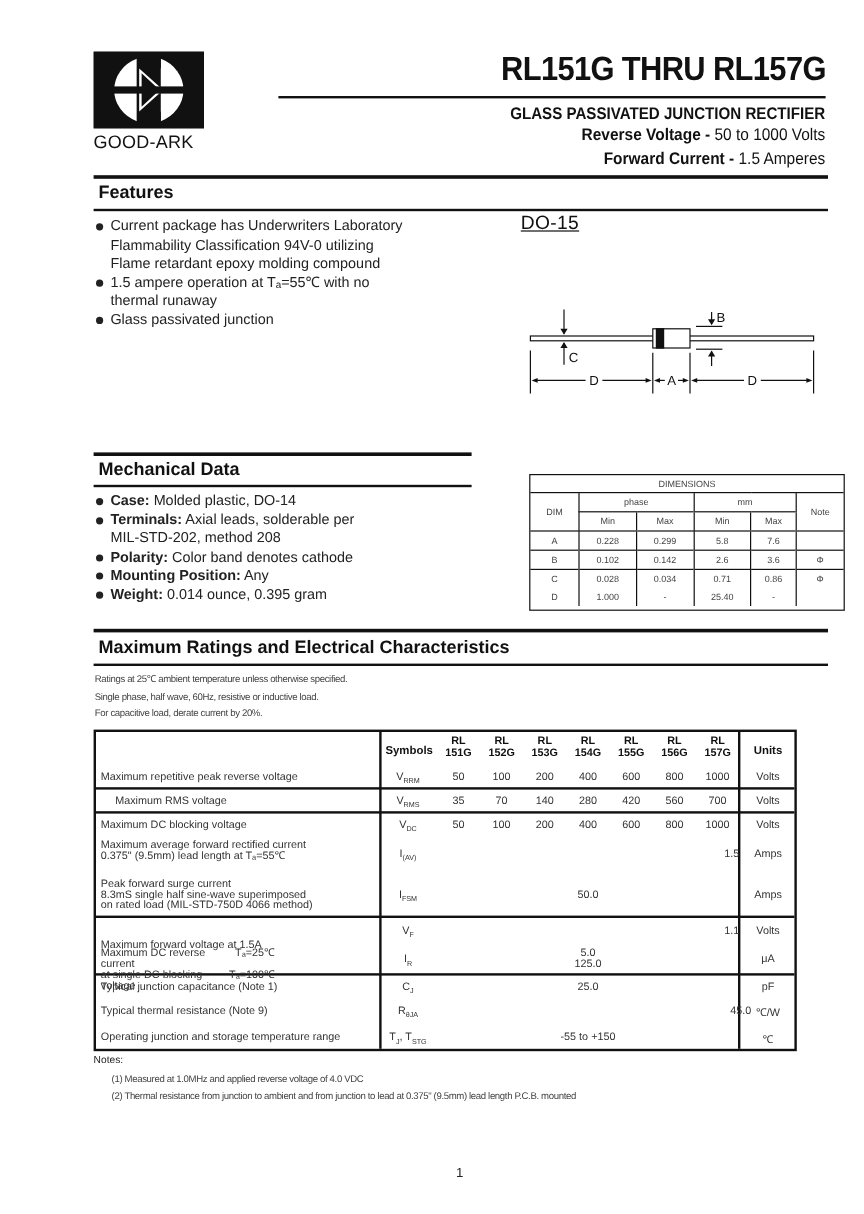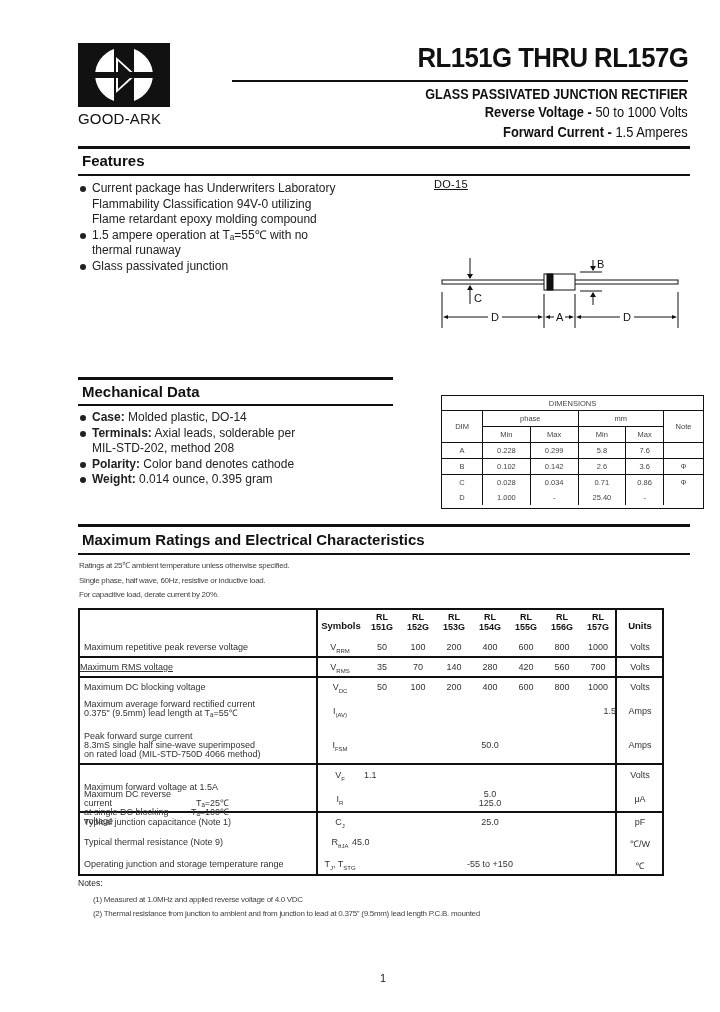--- a/index.html
+++ b/index.html
@@ -14,21 +14,21 @@
   .spec b { font-weight:bold; }
   .spec1 { top:104px; }
   .spec2 { top:124px; }
   .section-rule { height:3px; background:#111; }
   .section-rule.thin { height:2px; }
   .section-title { font-size:15px; font-weight:bold; }
   .bullets { font-size:12px; line-height:15.5px; color:#222; }
   .bullets .item { position:relative; padding-left:12px; }
   .bullets .item::before { content:""; position:absolute; left:0; top:5px; width:6px; height:6px; border-radius:50%; background:#222; }
   .bullets .cont { padding-left:12px; }
-  .do15 { left:434px; top:178px; font-size:11px; text-decoration:underline; letter-spacing:0.3px; }
+  .do15 { left:434px; top:178px; font-size:16px; text-decoration:underline; letter-spacing:0.3px; }
   table.dims { border-collapse:collapse; font-size:7.5px; color:#444; }
   table.dims td { text-align:center; height:15px; padding:0; }
   .main-table { left:78px; top:608px; width:586px; height:268px; border:2.5px solid #111; box-sizing:border-box; font-size:9px; color:#333; }
   .mt-cell { position:absolute; }
   .hline { position:absolute; left:0; right:0; height:1.5px; background:#111; }
   .vline { position:absolute; top:0; bottom:0; width:1.5px; background:#111; }
   .small { font-size:8px; color:#444; }
   sub { font-size:6px; }
 </style>
 </head>
@@ -117,20 +117,21 @@
 </svg>
 
 <div class="abs section-rule" style="left:78px;top:377px;width:315px;"></div>
 <div class="abs section-title" style="left:82px;top:383px;">Mechanical Data</div>
 <div class="abs section-rule thin" style="left:78px;top:404px;width:315px;"></div>
 <div class="abs bullets" style="left:80px;top:410px;width:320px;">
   <div class="item"><b>Case:</b><span> Molded plastic, DO-14</span></div>
   <div class="item"><b>Terminals:</b><span> Axial leads, solderable per</span></div>
   <div class="cont">MIL-STD-202,  method 208</div>
   <div class="item"><b>Polarity:</b><span> Color band denotes cathode</span></div>
+  <div class="item"><b>Mounting Position:</b><span> Any</span></div>
   <div class="item"><b>Weight:</b><span> 0.014 ounce, 0.395 gram</span></div>
 </div>
 
 <div class="abs" style="left:441px;top:395px;width:263px;height:114px;border:1.5px solid #111;box-sizing:border-box;">
   <table class="dims" style="width:100%;">
     <tbody>
         <tr>
           <td colspan="6" style="border-bottom:1px solid #111;height:14px;">DIMENSIONS</td>
         </tr>
     <tr>
@@ -239,21 +240,21 @@
     <div style="flex:1;text-align:center;">50</div>
     <div style="flex:1;text-align:center;">100</div>
     <div style="flex:1;text-align:center;">200</div>
     <div style="flex:1;text-align:center;">400</div>
     <div style="flex:1;text-align:center;">600</div>
     <div style="flex:1;text-align:center;">800</div>
     <div style="flex:1;text-align:center;">1000</div>
   </div>
   <div class="mt-cell" style="left:537px;top:32px;width:46px;text-align:center;">Volts</div>
 
-  <div class="mt-cell" style="left:0;top:52px;text-decoration:underline;">Maximum RMS voltage</div>
+  <div class="mt-cell" style="left:16px;top:52px;">Maximum RMS voltage</div>
   <div class="mt-cell" style="left:236px;top:52px;width:48px;text-align:center;"><span>V</span><sub>RMS</sub></div>
   <div class="mt-cell" style="left:284px;top:52px;width:252px;display:flex;">
     <div style="flex:1;text-align:center;">35</div>
     <div style="flex:1;text-align:center;">70</div>
     <div style="flex:1;text-align:center;">140</div>
     <div style="flex:1;text-align:center;">280</div>
     <div style="flex:1;text-align:center;">420</div>
     <div style="flex:1;text-align:center;">560</div>
     <div style="flex:1;text-align:center;">700</div>
   </div>
@@ -284,25 +285,25 @@
     <div>Peak forward surge current</div>
     <div>8.3mS single half sine-wave superimposed</div>
     <div>on rated load (MIL-STD-750D 4066 method)</div>
   </div>
   <div class="mt-cell" style="left:236px;top:130px;width:48px;text-align:center;"><span>I</span><sub>FSM</sub></div>
   <div class="mt-cell" style="left:284px;top:130px;width:252px;text-align:center;">50.0</div>
   <div class="mt-cell" style="left:537px;top:130px;width:46px;text-align:center;">Amps</div>
 
   <div class="mt-cell" style="left:4px;top:172px;">Maximum forward voltage at 1.5A</div>
   <div class="mt-cell" style="left:236px;top:160px;width:48px;text-align:center;"><span>V</span><sub>F</sub></div>
-  <div class="mt-cell" style="left:284px;top:160px;width:252px;text-align:left;">1.1</div>
+  <div class="mt-cell" style="left:284px;top:160px;width:252px;text-align:right;">1.1</div>
   <div class="mt-cell" style="left:537px;top:160px;width:46px;text-align:center;">Volts</div>
 
   <div class="mt-cell" style="left:4px;top:180px;line-height:9px;width:232px;">
-    <div style="display:flex;justify-content:space-between;width:145px;align-items:flex-end;">
+    <div style="display:flex;justify-content:space-between;width:145px;">
         <span>Maximum DC reverse current</span>
         <span>Tₐ=25℃</span>
       </div>
     <div style="display:flex;justify-content:space-between;width:145px;">
         <span>at single DC blocking voltage</span>
         <span>Tₐ=100℃</span>
       </div>
   </div>
   <div class="mt-cell" style="left:236px;top:184px;width:48px;text-align:center;"><span>I</span><sub>R</sub></div>
   <div class="mt-cell" style="left:284px;top:180px;width:252px;text-align:center;line-height:9px;">
@@ -311,21 +312,21 @@
   </div>
   <div class="mt-cell" style="left:537px;top:184px;width:46px;text-align:center;">μA</div>
 
   <div class="mt-cell" style="left:4px;top:207px;">Typical junction capacitance (Note 1)</div>
   <div class="mt-cell" style="left:236px;top:207px;width:48px;text-align:center;"><span>C</span><sub>J</sub></div>
   <div class="mt-cell" style="left:284px;top:207px;width:252px;text-align:center;">25.0</div>
   <div class="mt-cell" style="left:537px;top:207px;width:46px;text-align:center;">pF</div>
 
   <div class="mt-cell" style="left:4px;top:227px;">Typical thermal resistance (Note 9)</div>
   <div class="mt-cell" style="left:236px;top:227px;width:48px;text-align:center;"><span>R</span><sub>θJA</sub></div>
-  <div class="mt-cell" style="left:272px;top:227px;width:252px;text-align:left;">45.0</div>
+  <div class="mt-cell" style="left:294px;top:227px;width:252px;text-align:right;">45.0</div>
   <div class="mt-cell" style="left:537px;top:227px;width:46px;text-align:center;">℃/W</div>
 
   <div class="mt-cell" style="left:4px;top:249px;">Operating junction and storage temperature range</div>
   <div class="mt-cell" style="left:236px;top:249px;width:48px;text-align:center;"><span>T</span><sub>J</sub><span>, T</span><sub>STG</sub></div>
   <div class="mt-cell" style="left:284px;top:249px;width:252px;text-align:center;">-55 to +150</div>
   <div class="mt-cell" style="left:537px;top:249px;width:46px;text-align:center;">℃</div>
 </div>
 
 <div class="abs" style="left:78px;top:878px;font-size:8.5px;color:#222;">Notes:</div>
 <div class="abs small" style="left:93px;top:893px;line-height:14px;letter-spacing:-0.3px;">

